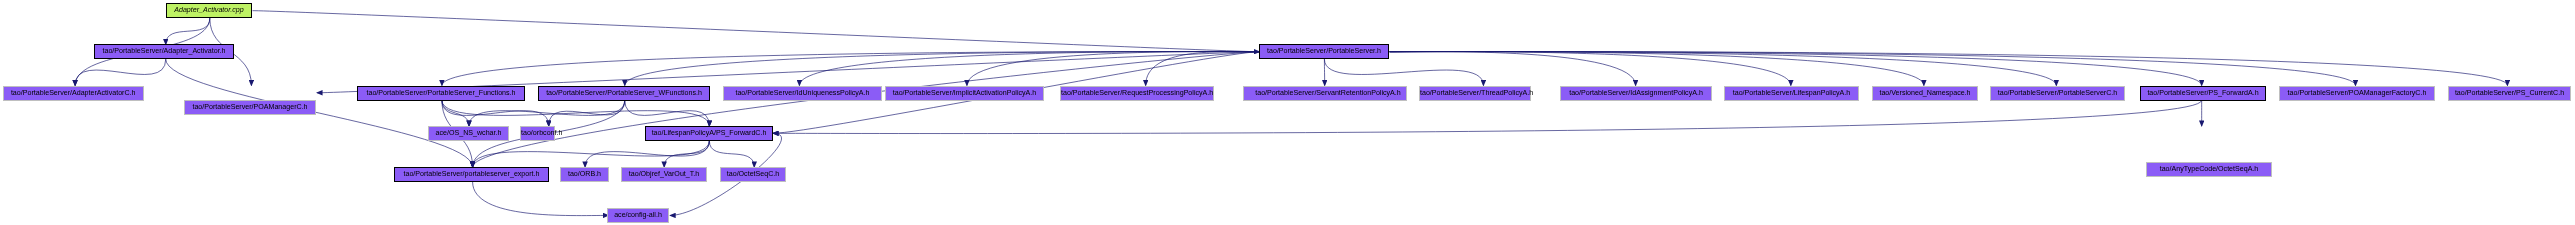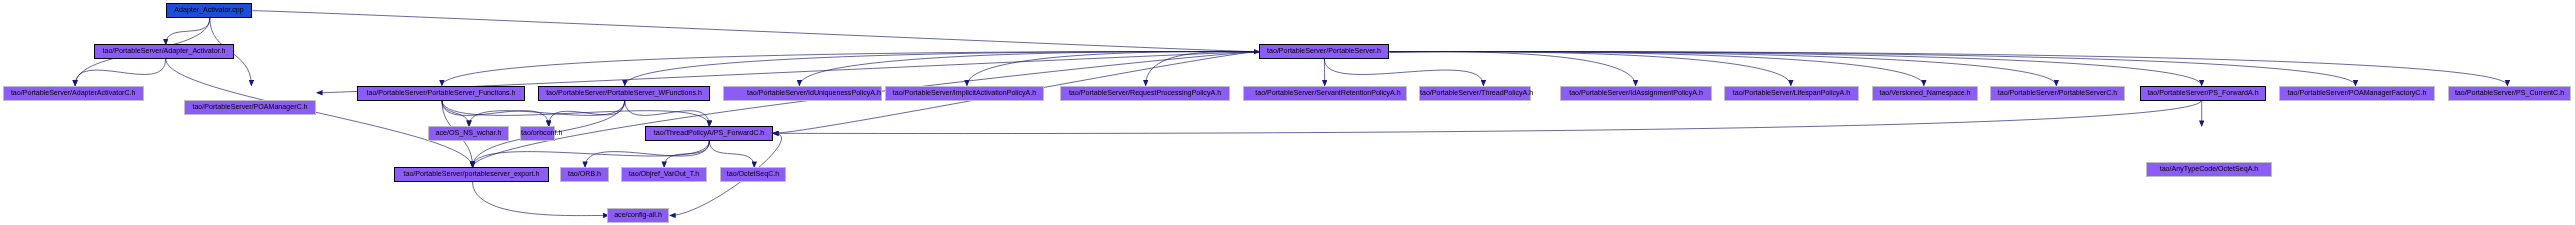--- a/index.html
+++ b/index.html
@@ -23,21 +23,21 @@
     background: #8b5cf6;
     border: 0.5px solid #bfbfbf;
     color: #000000;
     font-size: 7.1px;
     line-height: 13.7px;
     text-align: center;
     white-space: nowrap;
     cursor: pointer;
   }
   .node.doc  { border-color: #000000; }
-  .node.root { border-color: #000000; background: #1d4ed8; cursor: default; }
+  .node.root { border-color: #000000; background: #bef264; cursor: default; font-style: italic; }
 </style>
 </head>
 <body>
 
 <div id="stage">
   <svg id="edge-layer" viewBox="0 0 4699 411" xmlns="http://www.w3.org/2000/svg">
       <defs>
         <marker id="arrow" markerWidth="12" markerHeight="10" refX="10" refY="5" orient="auto" markerUnits="userSpaceOnUse">
           <path d="M0,0 L12,5 L0,10 z" fill="#191970"></path>
         </marker>
@@ -83,35 +83,35 @@
       <path d="M860,332 C860,402 1038,393.5 1108,393.5" fill="none" stroke="#191970" stroke-width="1.2" marker-end="url(#arrow)"></path>
     </svg>
 
 <div class="node root" style="left: 166px; top: 3.3px; width: 86px;">Adapter_Activator.cpp</div>
     <div class="node doc" style="left: 94px; top: 44px; width: 140px;">tao/PortableServer/Adapter_Activator.h</div>
     <div class="node doc" style="left: 1259px; top: 44px; width: 130px;">tao/PortableServer/PortableServer.h</div>
     <div class="node" style="left: 2.7px; top: 86px; width: 141px;">tao/PortableServer/AdapterActivatorC.h</div>
     <div class="node" style="left: 184px; top: 100px; width: 132px;">tao/PortableServer/POAManagerC.h</div>
     <div class="node doc" style="left: 357px; top: 86px; width: 168px;">tao/PortableServer/PortableServer_Functions.h</div>
     <div class="node doc" style="left: 538px; top: 86px; width: 172px;">tao/PortableServer/PortableServer_WFunctions.h</div>
-    <div class="node" style="left: 723px; top: 86px; width: 159px; text-align: right;">tao/PortableServer/IdUniquenessPolicyA.h</div>
+    <div class="node" style="left: 723px; top: 86px; width: 159px;">tao/PortableServer/IdUniquenessPolicyA.h</div>
     <div class="node" style="left: 885px; top: 86px; width: 159px;">tao/PortableServer/ImplicitActivationPolicyA.h</div>
-    <div class="node" style="left: 1060px; top: 86px; width: 170px;">tao/PortableServer/RequestProcessingPolicyA.h</div>
+    <div class="node" style="left: 1060px; top: 86px; width: 154px;">tao/PortableServer/RequestProcessingPolicyA.h</div>
     <div class="node" style="left: 1243px; top: 86px; width: 164px; padding-left: 6px;">tao/PortableServer/ServantRetentionPolicyA.h</div>
     <div class="node" style="left: 1419px; top: 86px; width: 112px;">tao/PortableServer/ThreadPolicyA.h</div>
     <div class="node" style="left: 1560px; top: 86px; width: 152px;">tao/PortableServer/IdAssignmentPolicyA.h</div>
     <div class="node" style="left: 1724px; top: 86px; width: 135px;">tao/PortableServer/LifespanPolicyA.h</div>
     <div class="node" style="left: 1872px; top: 86px; width: 106px;">tao/Versioned_Namespace.h</div>
     <div class="node" style="left: 1990px; top: 86px; width: 135px;">tao/PortableServer/PortableServerC.h</div>
     <div class="node doc" style="left: 2140px; top: 86px; width: 126px;">tao/PortableServer/PS_ForwardA.h</div>
     <div class="node" style="left: 2279px; top: 86px; width: 156px;">tao/PortableServer/POAManagerFactoryC.h</div>
     <div class="node" style="left: 2448px; top: 86px; width: 123px;">tao/PortableServer/PS_CurrentC.h</div>
     <div class="node" style="left: 428px; top: 126px; width: 81px;">ace/OS_NS_wchar.h</div>
     <div class="node" style="left: 520px; top: 126px; width: 35px;">tao/orbconf.h</div>
-    <div class="node doc" style="left: 645px; top: 126px; width: 128px;">tao/ThreadPolicyA/PS_ForwardC.h</div>
+    <div class="node doc" style="left: 645px; top: 126px; width: 128px;">tao/LifespanPolicyA/PS_ForwardC.h</div>
     <div class="node" style="left: 2146px; top: 130px; width: 126px; margin-top: 32px;">tao/AnyTypeCode/OctetSeqA.h</div>
     <div class="node doc" style="left: 394px; top: 167px; width: 155px;">tao/PortableServer/portableserver_export.h</div>
     <div class="node" style="left: 560px; top: 167px; width: 49px;">tao/ORB.h</div>
     <div class="node" style="left: 621px; top: 167px; width: 86px;">tao/Objref_VarOut_T.h</div>
     <div class="node" style="left: 720px; top: 167px; width: 66px;">tao/OctetSeqC.h</div>
     <div class="node" style="left: 607px; top: 208px; width: 62px;">ace/config-all.h</div>
   </div>
 
 
 </body></html>

